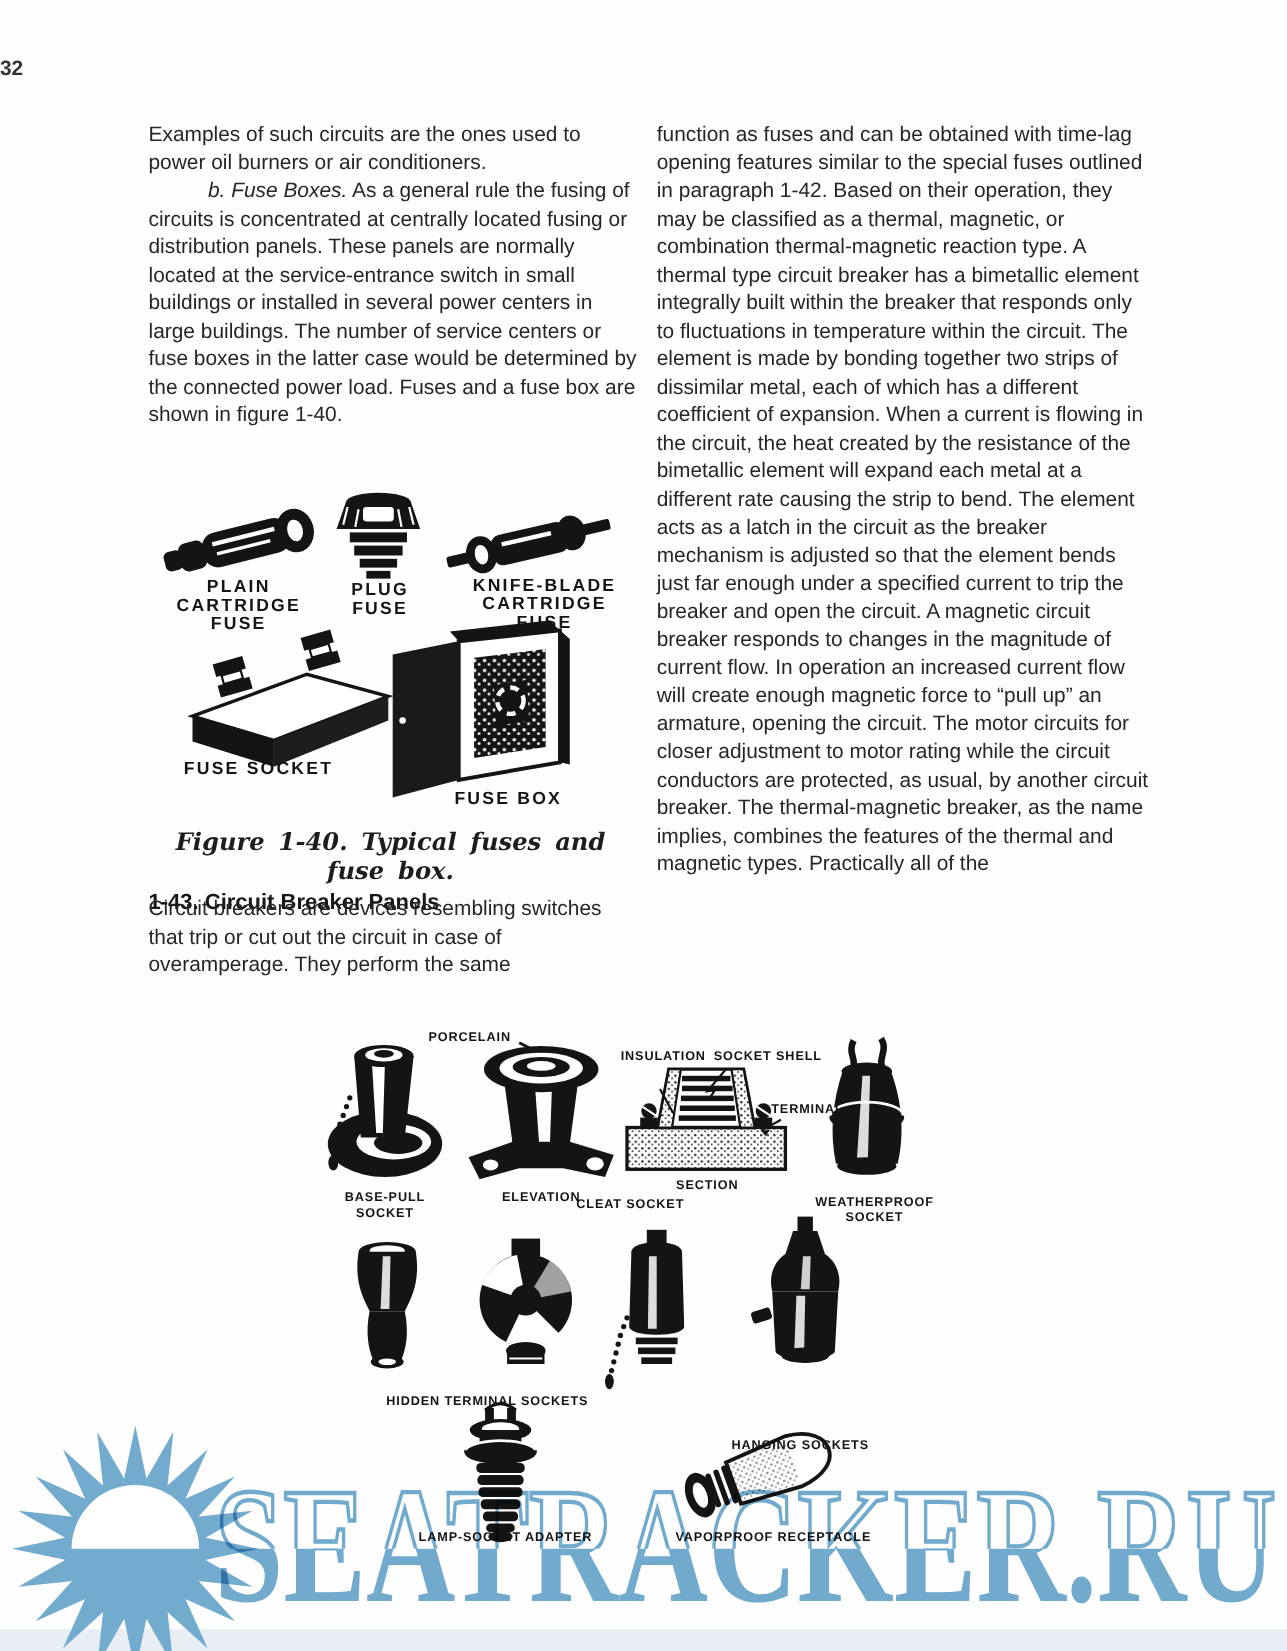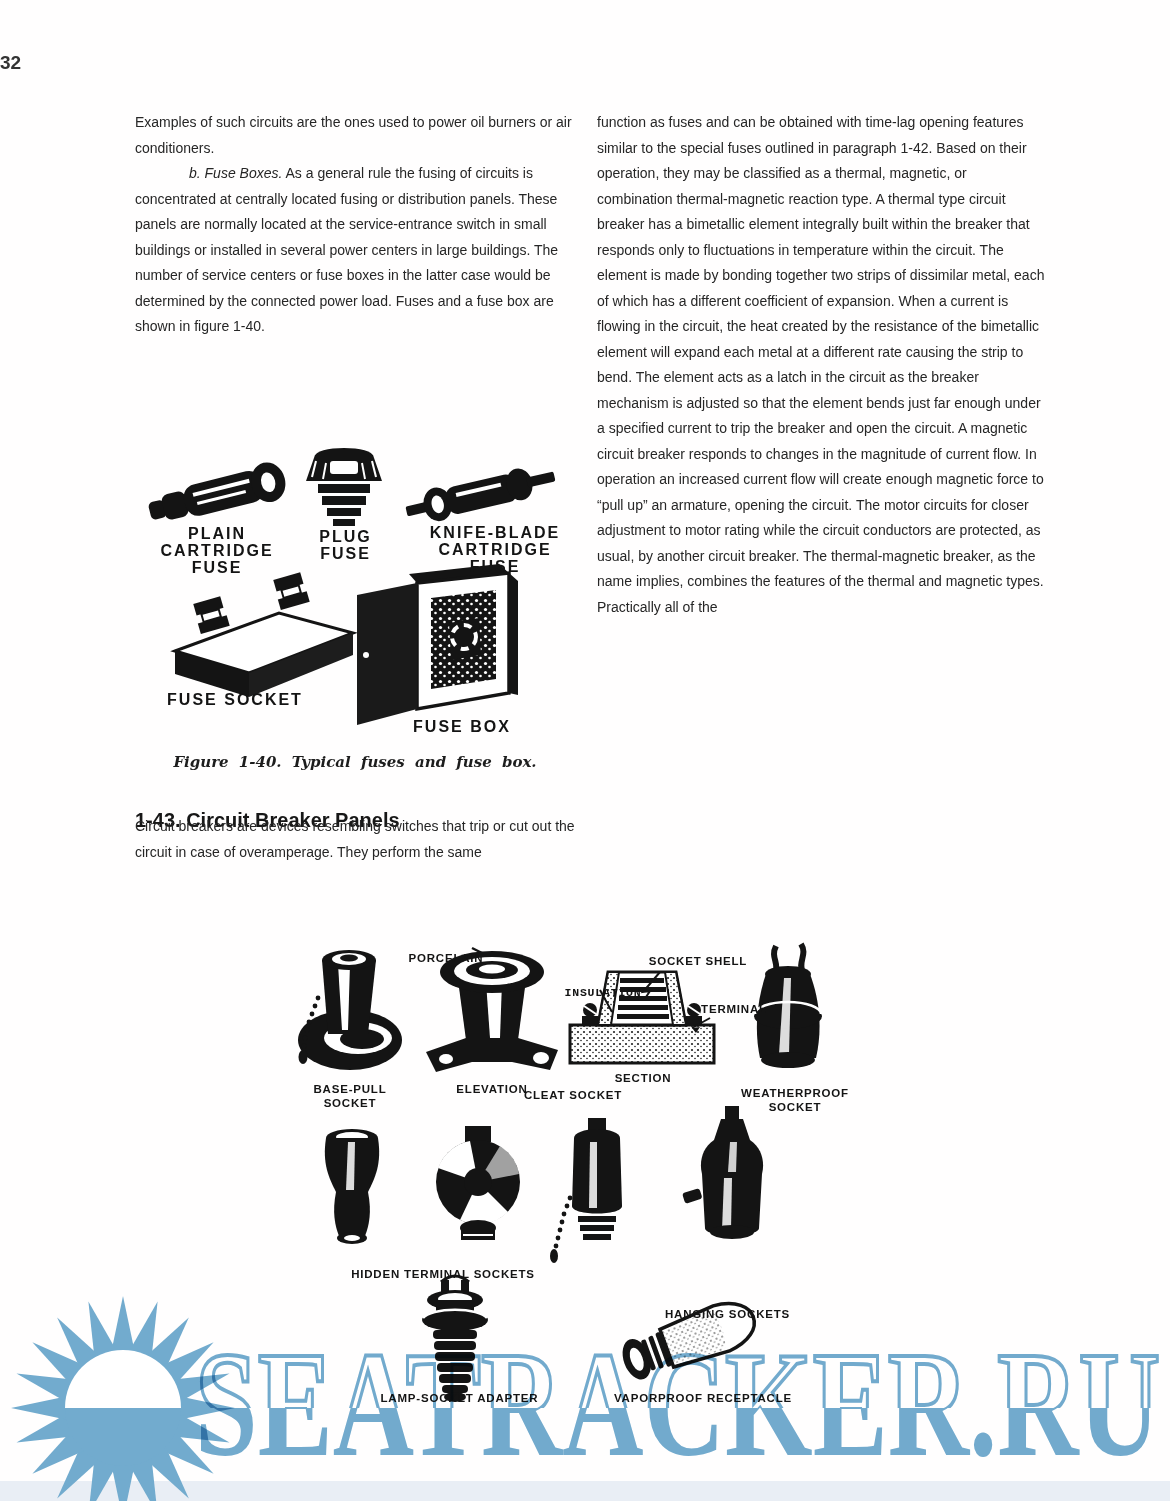--- a/index.html
+++ b/index.html
@@ -1,24 +1,24 @@
 <!DOCTYPE html>
 <html><head>
 <meta charset="utf-8">
 <style>
   html,body{margin:0;padding:0;background:#fff;}
   .page{position:relative;width:1170px;height:1501px;background:#fffefe;overflow:hidden;
         font-family:"Liberation Sans",sans-serif;color:#262626;}
   .abs{position:absolute;}
   .pagenum{left:0;right:0;top:52px;text-align:left;font-size:19px;color:#333;font-weight:bold;}
-  .col{width:445px;font-size:14px;line-height:25.5px;text-align:left;}
+  .col{width:445px;font-size:19px;line-height:25.5px;text-align:left;}
   .col p{margin:0;}
   .col p.ind{text-indent:54px;}
   .caption{font-family:"DejaVu Serif","Liberation Serif",serif;font-style:italic;font-weight:bold;
-           font-size:15px;color:#1d1d1d;text-align:center;word-spacing:5px;}
+           font-size:22px;color:#1d1d1d;text-align:center;word-spacing:5px;}
   .h43{font-size:20px;font-weight:bold;color:#171717;}
   .lbl{position:absolute;font-weight:bold;font-size:16px;line-height:17px;letter-spacing:2px;
        text-align:center;color:#141414;}
   .slbl{position:absolute;font-weight:bold;font-size:11.5px;line-height:14px;letter-spacing:0.8px;
         text-align:center;color:#141414;}
   .strip{left:0;top:1481px;width:1170px;height:20px;background:#e9eef5;}
   svg{display:block;}
   .wmtext{mix-blend-mode:multiply;}
 </style>
 </head>
@@ -298,22 +298,22 @@
         <g fill="#141414">
           <rect x="-52" y="-16" width="5" height="32" rx="2"></rect>
             <rect x="-44" y="-17" width="5" height="34" rx="2"></rect>
           <rect x="-36" y="-18" width="5" height="36" rx="2"></rect>
         </g>
         <path d="M-30,-20 L28,-24 C52,-22 62,-10 62,0 C62,12 50,22 28,24 L-30,20 Z" fill="#fff" stroke="#141414" stroke-width="3.5"></path>
         <path d="M-28,-18 L24,-21 C30,-12 30,12 24,21 L-28,18 Z" fill="url(#stip)" opacity="0.55"></path>
       </g>
     </svg>
 
-    <div class="slbl" style="left:110px;top:6px;width:92px;margin-top:15px;">PORCELAIN</div>
-    <div class="slbl" style="left:268px;top:56px;width:90px;font-family:Liberation Mono, monospace;">INSULATION</div>
+    <div class="slbl" style="left:91px;top:6px;width:92px;">PORCELAIN</div>
+    <div class="slbl" style="left:268px;top:24px;width:90px;">INSULATION</div>
     <div class="slbl" style="left:352px;top:24px;width:112px;">SOCKET SHELL</div>
     <div class="slbl" style="left:405px;top:72px;width:78px;">TERMINAL</div>
     <div class="slbl" style="left:152px;top:140px;width:100px;margin-top:12px;">ELEVATION</div>
     <div class="slbl" style="left:308px;top:141px;width:90px;">SECTION</div>
     <div class="slbl" style="left:10px;top:152px;width:100px;">
       <div>BASE-PULL</div>
       <div>SOCKET</div>
     </div>
     <div class="slbl" style="left:228px;top:158px;width:110px;">CLEAT SOCKET</div>
     <div class="slbl" style="left:445px;top:156px;width:120px;">

